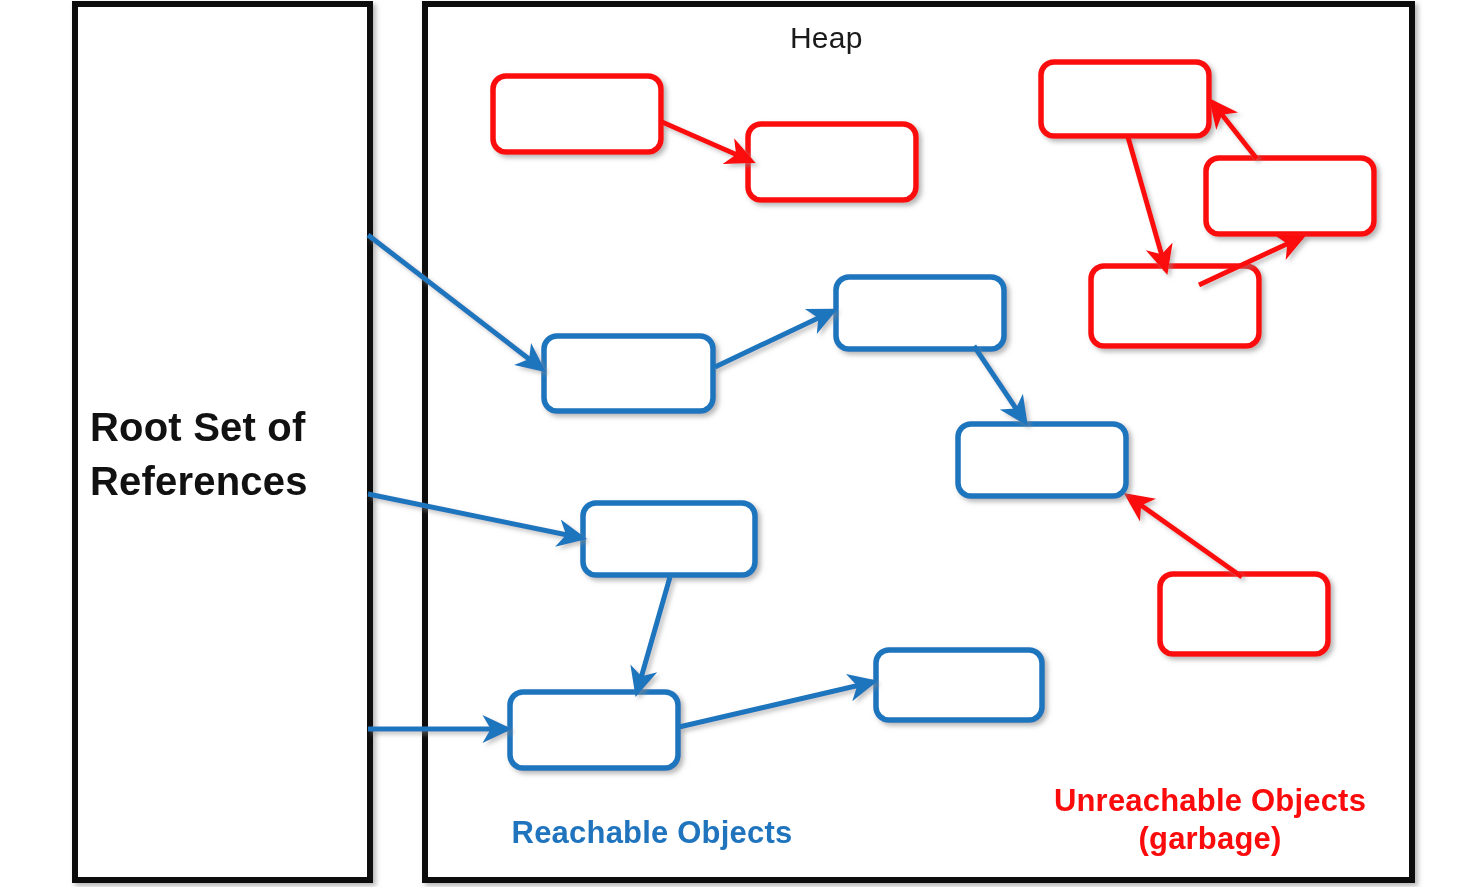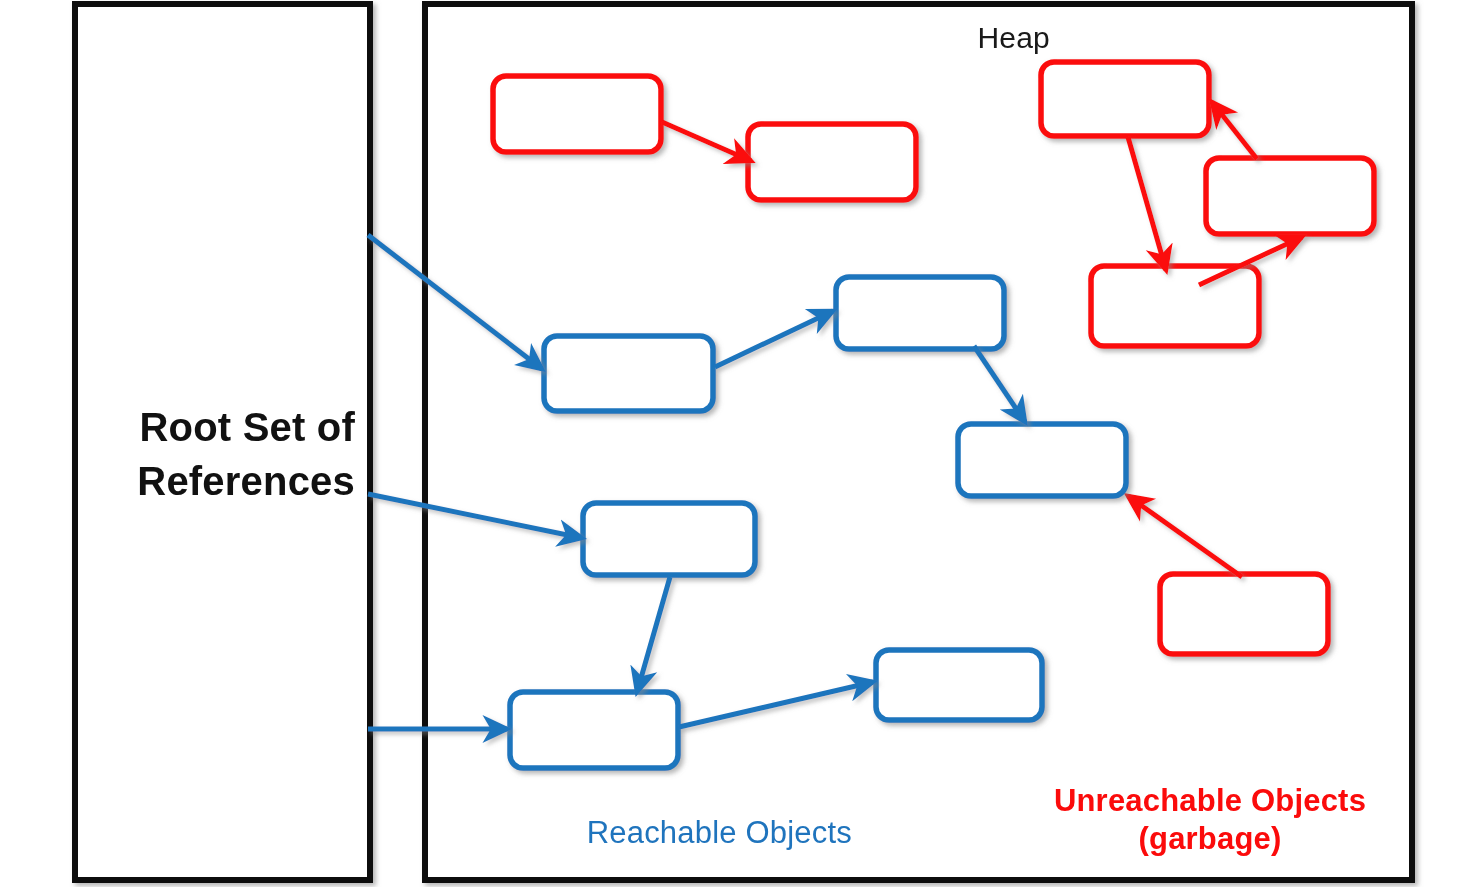--- a/index.html
+++ b/index.html
@@ -22,21 +22,21 @@
     left: 0;
     top: 0;
     width: 1482px;
     height: 887px;
   }
   .panel-label {
     position: absolute;
     color: #1a1a1a;
     font-size: 30px;
     font-weight: 400;
-    text-align: right;
+    text-align: left;
     line-height: 1.35;
     white-space: pre-line;
     letter-spacing: 0.2px;
   }
   #root-label {
     left: 90px;
     top: 400px;
     width: 265px;
     font-size: 40px;
     font-weight: 600;
@@ -46,24 +46,24 @@
     left: 790px;
     top: 18px;
     width: 260px;
     font-size: 30px;
     color: #1a1a1a;
   }
   #reachable-label {
     left: 452px;
     top: 812px;
     width: 400px;
-    text-align: right;
+    text-align: center;
     color: #1f74bd;
     font-size: 31px;
-    font-weight: 400;
+    font-weight: 700;
   }
   #unreachable-label {
     left: 1000px;
     top: 782px;
     width: 420px;
     text-align: center;
     color: #fb0b0b;
     font-size: 31px;
     font-weight: 600;
     line-height: 1.22;

